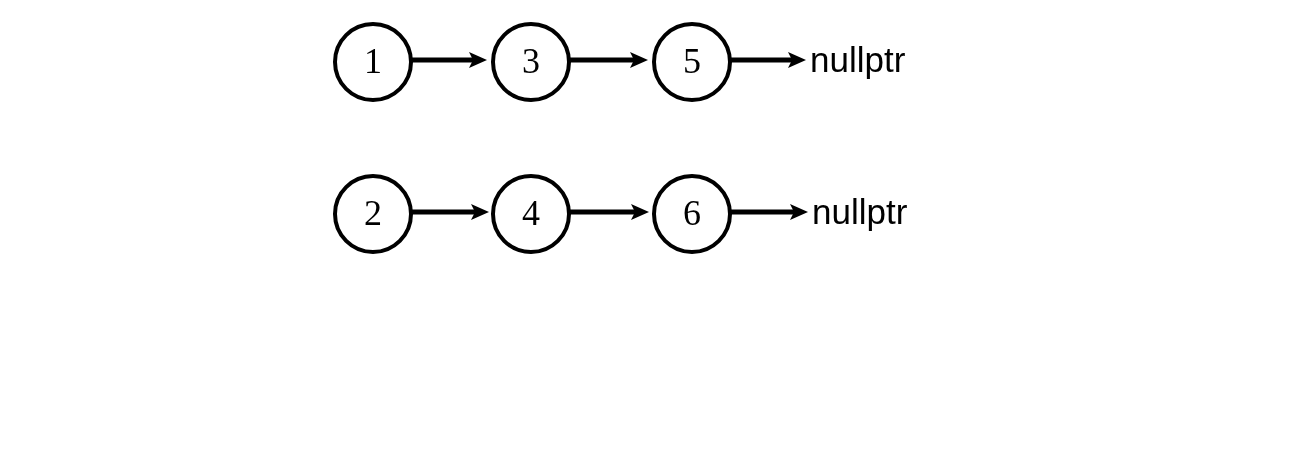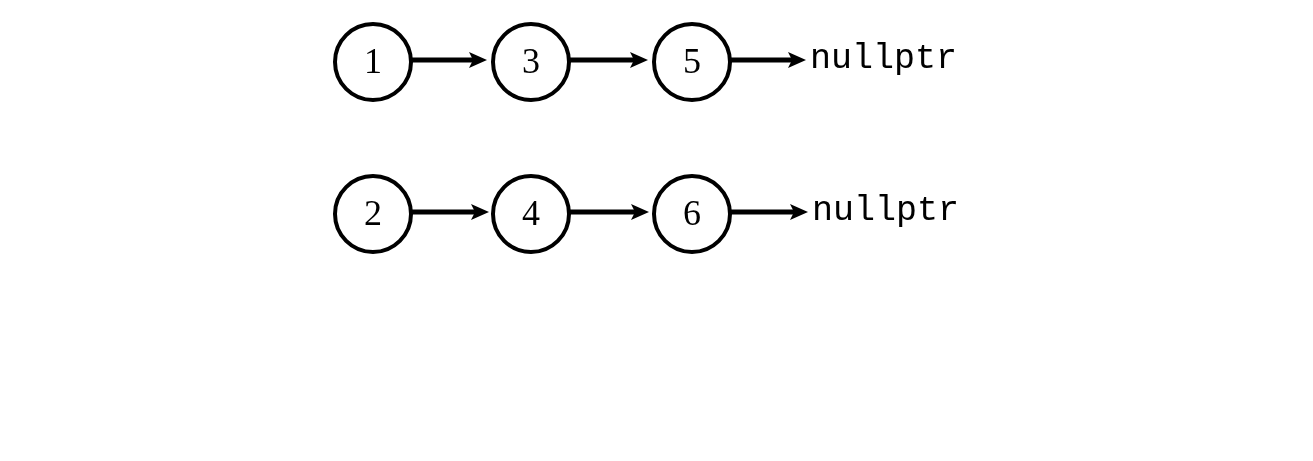--- a/index.html
+++ b/index.html
@@ -51,21 +51,21 @@
     position: absolute;
     height: 24px;
     display: block;
   }
   .arrow svg {
     display: block;
     overflow: visible;
   }
   .null-label {
     position: absolute;
-    font-family: Liberation Mono, monospace;
+    font-family: Liberation Sans, sans-serif;
     font-size: 35px;
     line-height: 1;
     color: #000000;
     white-space: nowrap;
     user-select: none;
   }
 </style>
 </head>
 <body>
 

